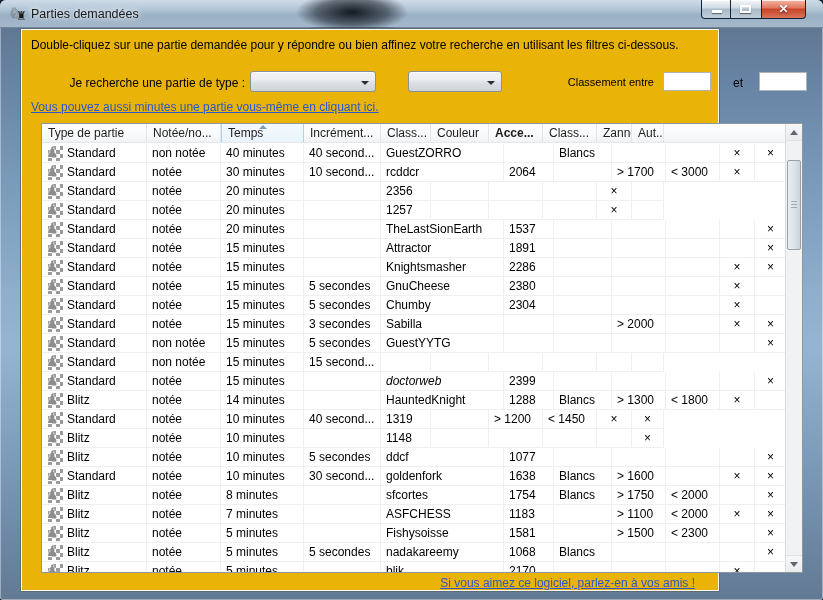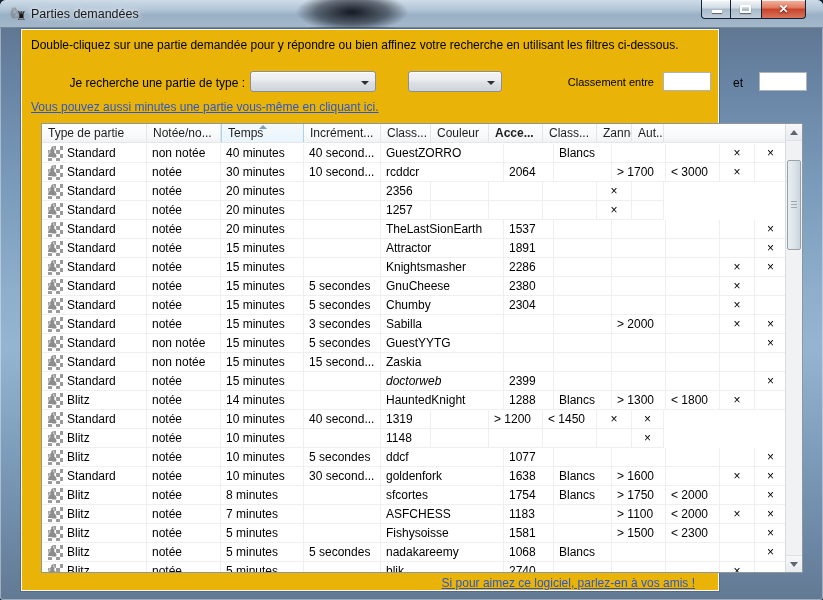--- a/index.html
+++ b/index.html
@@ -356,21 +356,20 @@
           <div class="grow">
             <div class="gcell" style="width: 105px;">
               <span class="piece-icon">
                 <b>♟</b>
               </span>
               <span>Standard</span>
             </div>
             <div class="gcell" style="width: 74px;">non notée</div>
             <div class="gcell" style="width: 83px;">15 minutes</div>
             <div class="gcell" style="width: 77px;">15 second...</div>
-            <div class="gcell" style="width: 123px;">Zaskia</div>
             <div class="gcell" style="width: 50px;"></div>
             <div class="gcell" style="width: 58px;"></div>
             <div class="gcell" style="width: 54px;"></div>
             <div class="gcell" style="width: 54px;"></div>
             <div class="gcell center" style="width: 35px;"></div>
             <div class="gcell center" style="width: 32px;"></div>
           </div>
           <div class="grow">
             <div class="gcell" style="width: 105px;">
               <span class="piece-icon">
@@ -553,36 +552,36 @@
             <div class="gcell" style="width: 105px;">
               <span class="piece-icon">
                 <b>♟</b>
               </span>
               <span>Blitz</span>
             </div>
             <div class="gcell" style="width: 74px;">notée</div>
             <div class="gcell" style="width: 83px;">5 minutes</div>
             <div class="gcell" style="width: 77px;"></div>
             <div class="gcell" style="width: 123px;">blik</div>
-            <div class="gcell" style="width: 50px;">2740</div>
+            <div class="gcell" style="width: 50px;">2170</div>
             <div class="gcell" style="width: 58px;"></div>
             <div class="gcell" style="width: 54px;"></div>
             <div class="gcell" style="width: 54px;"></div>
             <div class="gcell center" style="width: 35px;">×</div>
             <div class="gcell center" style="width: 32px;"></div>
           </div>
         </div>
       <div class="vscroll">
         <div class="sbtn up">
             <i class="tri-up"></i>
           </div>
         <div class="sthumb">
             <span class="grip"></span>
           </div>
         <div class="sbtn down">
             <i class="tri-down"></i>
           </div>
       </div>
     </div>
 
-    <a class="link footer-link">Si pour aimez ce logiciel, parlez-en à vos amis !</a>
+    <a class="link footer-link">Si vous aimez ce logiciel, parlez-en à vos amis !</a>
   </div>
 </div>
 
 </body></html>

